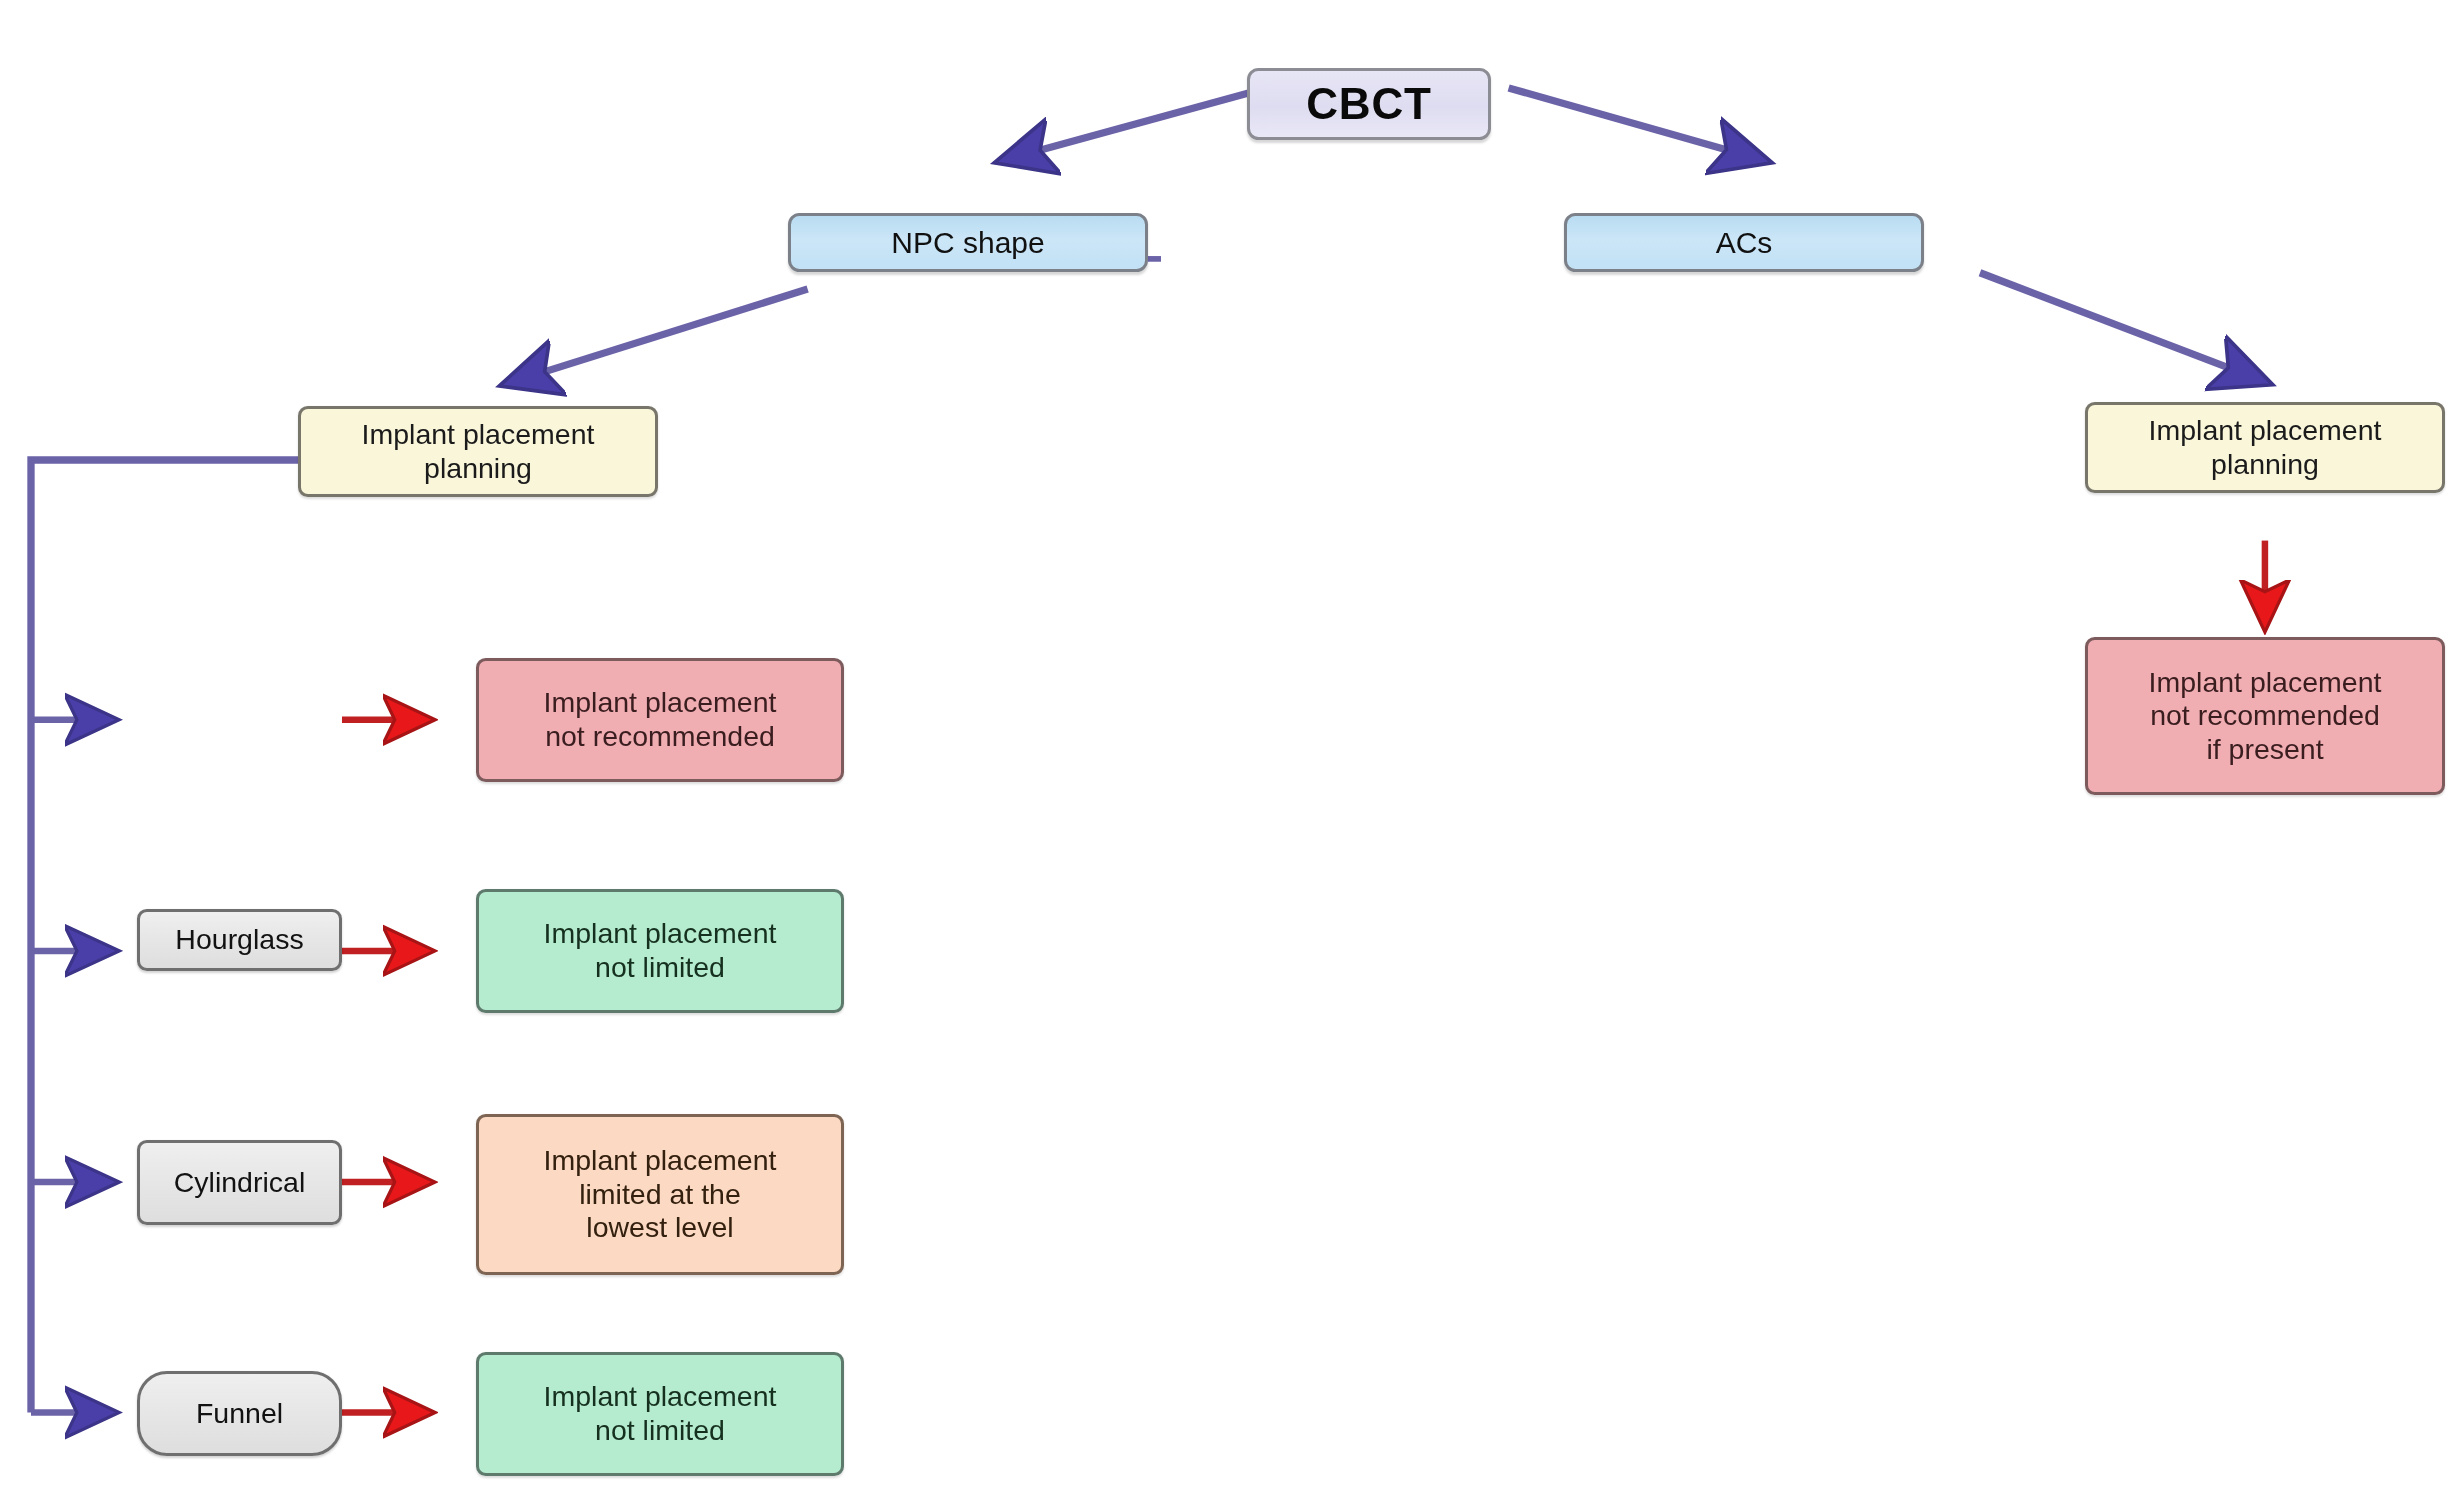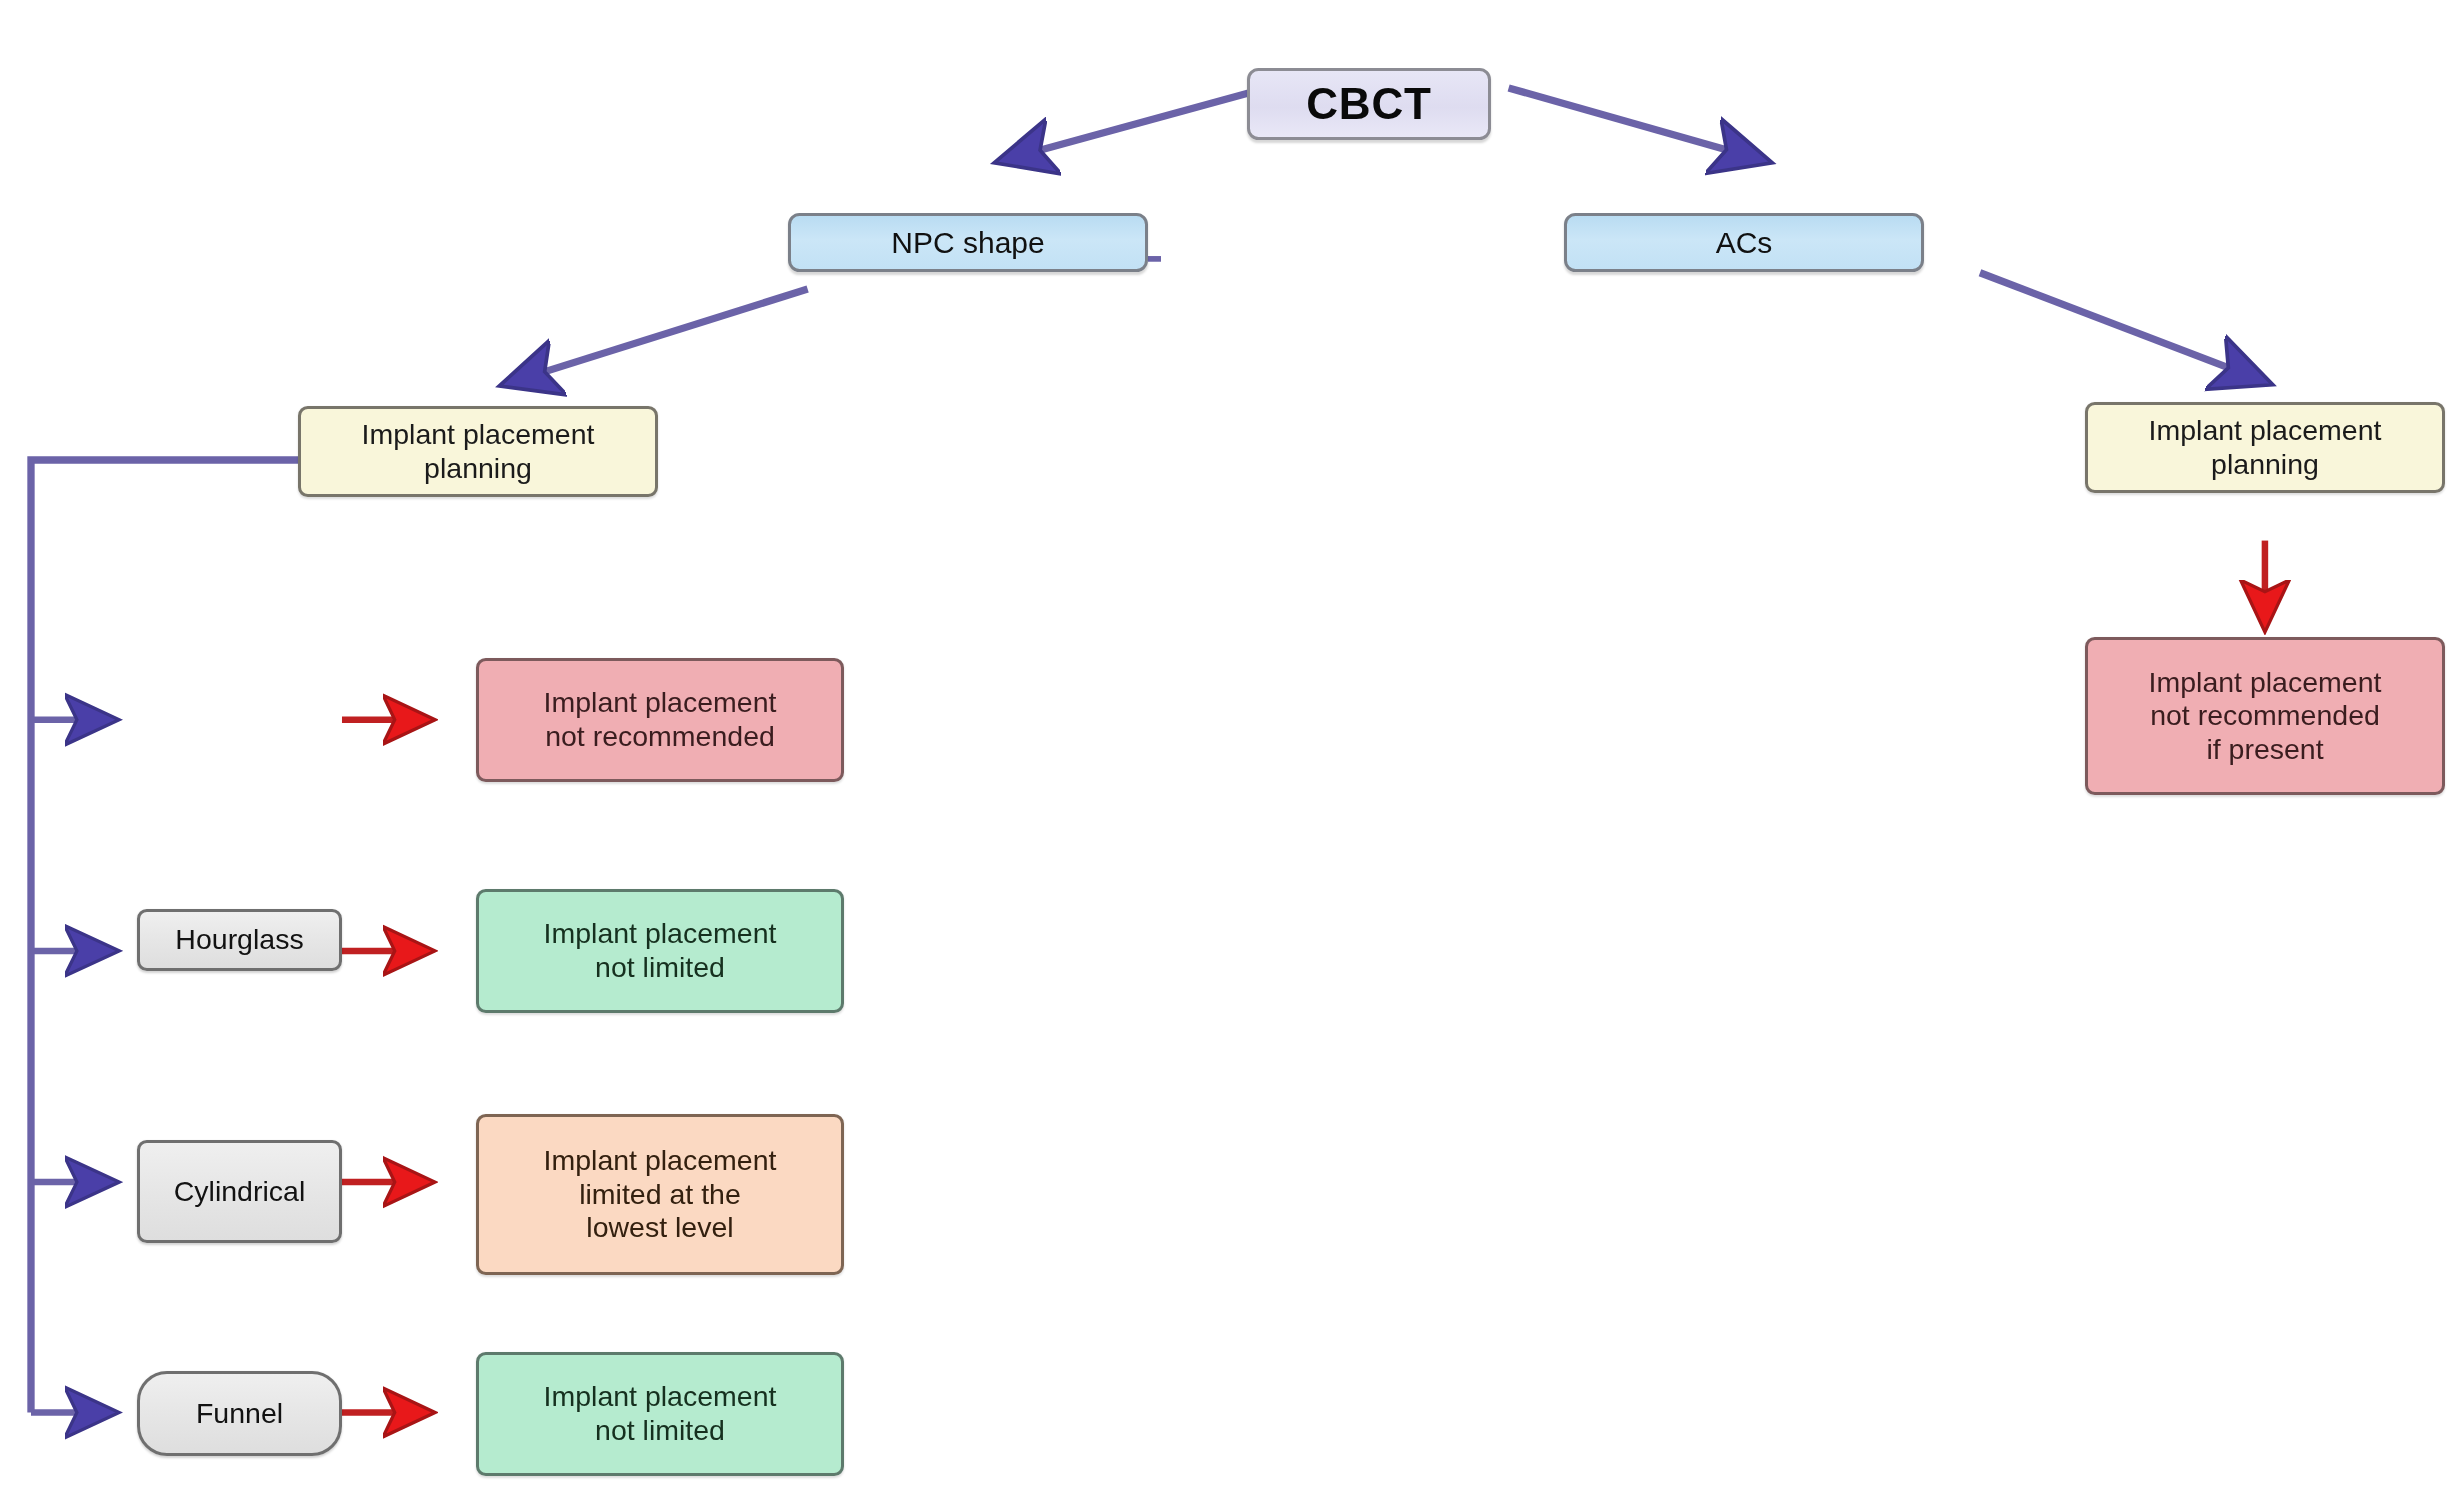--- a/index.html
+++ b/index.html
@@ -155,21 +155,21 @@
 not recommended
 if present</div>
 
   <div class="node n-pink" style="left:476px; top:658px; width:368px; height:124px;">Implant placement
 not recommended</div>
 
   <div class="node n-gray" style="left:137px; top:909px; width:205px; height:62px;">Hourglass</div>
   <div class="node n-green" style="left:476px; top:889px; width:368px; height:124px;">Implant placement
 not limited</div>
 
-  <div class="node n-gray" style="left:137px; top:1140px; width:205px; height:103px;">Cylindrical</div>
+  <div class="node n-gray" style="left:137px; top:1140px; width:205px; height:85px;">Cylindrical</div>
   <div class="node n-peach" style="left:476px; top:1114px; width:368px; height:161px;">Implant placement
 limited at the
 lowest level</div>
 
   <div class="node n-gray" style="left:137px; top:1371px; width:205px; height:85px;border-radius:30px;">Funnel</div>
   <div class="node n-green" style="left:476px; top:1352px; width:368px; height:124px;">Implant placement
 not limited</div>
 
 </div>
 

